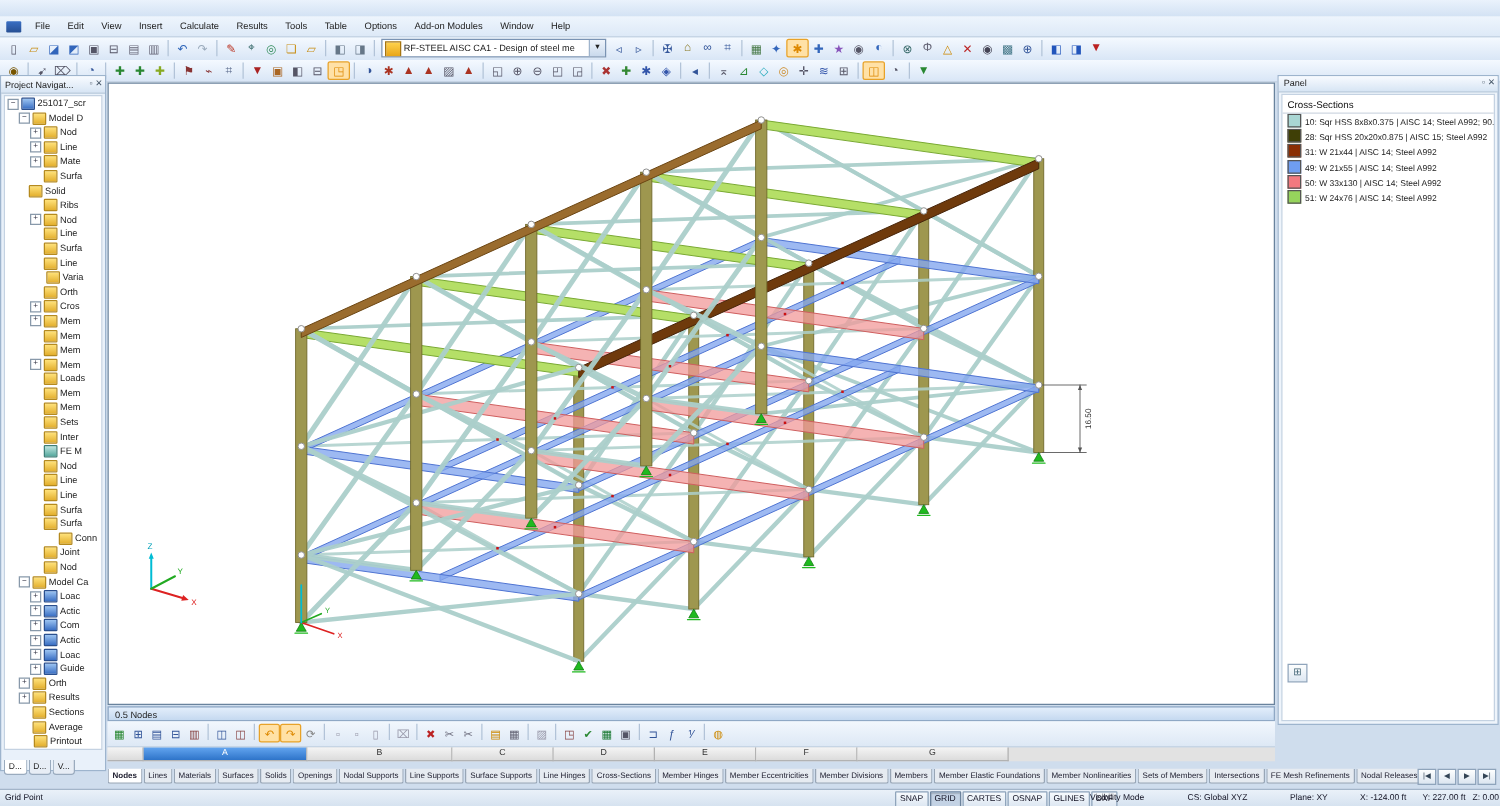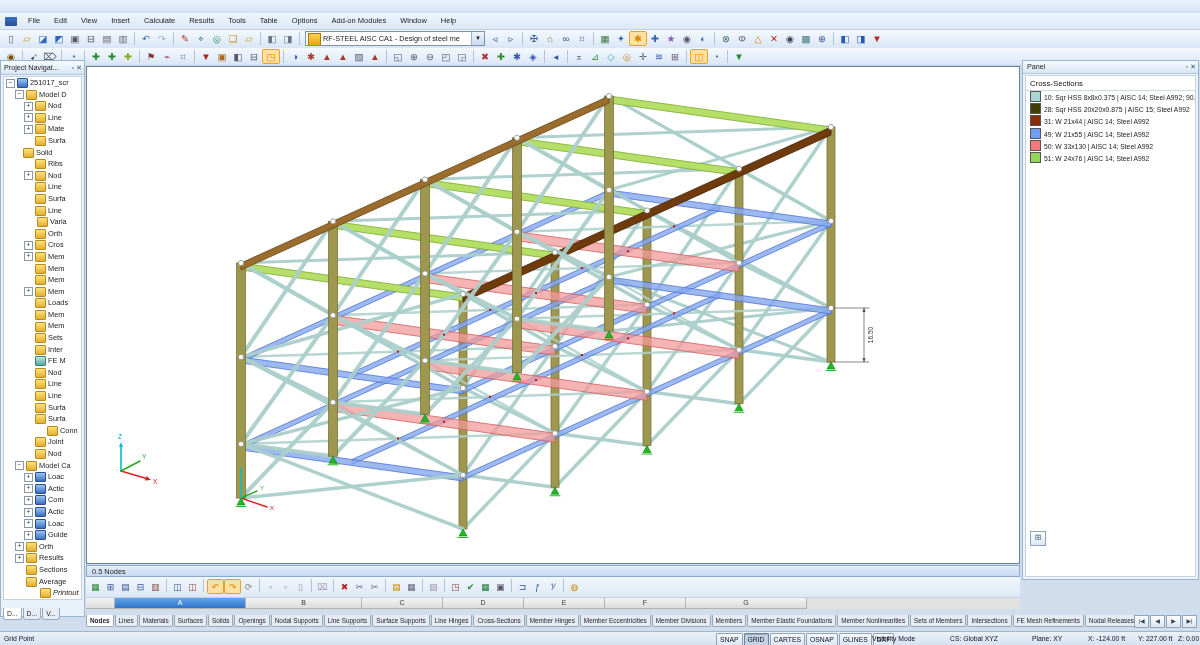--- a/index.html
+++ b/index.html
@@ -144,21 +144,21 @@
       <div class="trow" style="padding-left: 20px;"><span class="texp">+</span><span class="tico blue"></span><span>Loac</span></div>
       <div class="trow" style="padding-left: 20px;"><span class="texp">+</span><span class="tico blue"></span><span>Actic</span></div>
       <div class="trow" style="padding-left: 20px;"><span class="texp">+</span><span class="tico blue"></span><span>Com</span></div>
       <div class="trow" style="padding-left: 20px;"><span class="texp">+</span><span class="tico blue"></span><span>Actic</span></div>
       <div class="trow" style="padding-left: 20px;"><span class="texp">+</span><span class="tico blue"></span><span>Loac</span></div>
       <div class="trow" style="padding-left: 20px;"><span class="texp">+</span><span class="tico blue"></span><span>Guide</span></div>
       <div class="trow" style="padding-left: 11px;"><span class="texp">+</span><span class="tico"></span><span>Orth</span></div>
       <div class="trow" style="padding-left: 11px;"><span class="texp">+</span><span class="tico"></span><span>Results</span></div>
       <div class="trow" style="padding-left: 11px;"><span class="texp none">+</span><span class="tico"></span><span>Sections</span></div>
       <div class="trow" style="padding-left: 11px;"><span class="texp none">+</span><span class="tico"></span><span>Average</span></div>
-      <div class="trow" style="padding-left: 25px; font-style: italic;"><span class="texp none">+</span><span class="tico"></span><span>Printout</span></div>
+      <div class="trow" style="padding-left: 12px;"><span class="texp none">+</span><span class="tico"></span><span>Printout</span></div>
       <div class="trow" style="padding-left: 11px;"><span class="tico"></span><span>Guide O</span></div>
     </div>
   <div id="nav-tabs"><span class="ntab active">D...</span><span class="ntab">D...</span><span class="ntab">V...</span></div>
 </div>
 
 <div id="viewport" class="abs">
   <svg id="scene" width="932" height="496" viewBox="0 0 932 496">
       <line x1="522" y1="29" x2="744" y2="154" stroke="#abcfca" stroke-width="3" stroke-opacity="0.95" stroke-linecap="round"></line>
       <line x1="744" y1="60" x2="522" y2="123" stroke="#abcfca" stroke-width="3" stroke-opacity="0.95" stroke-linecap="round"></line>
       <line x1="522" y1="123" x2="744" y2="241" stroke="#abcfca" stroke-width="3" stroke-opacity="0.95" stroke-linecap="round"></line>

